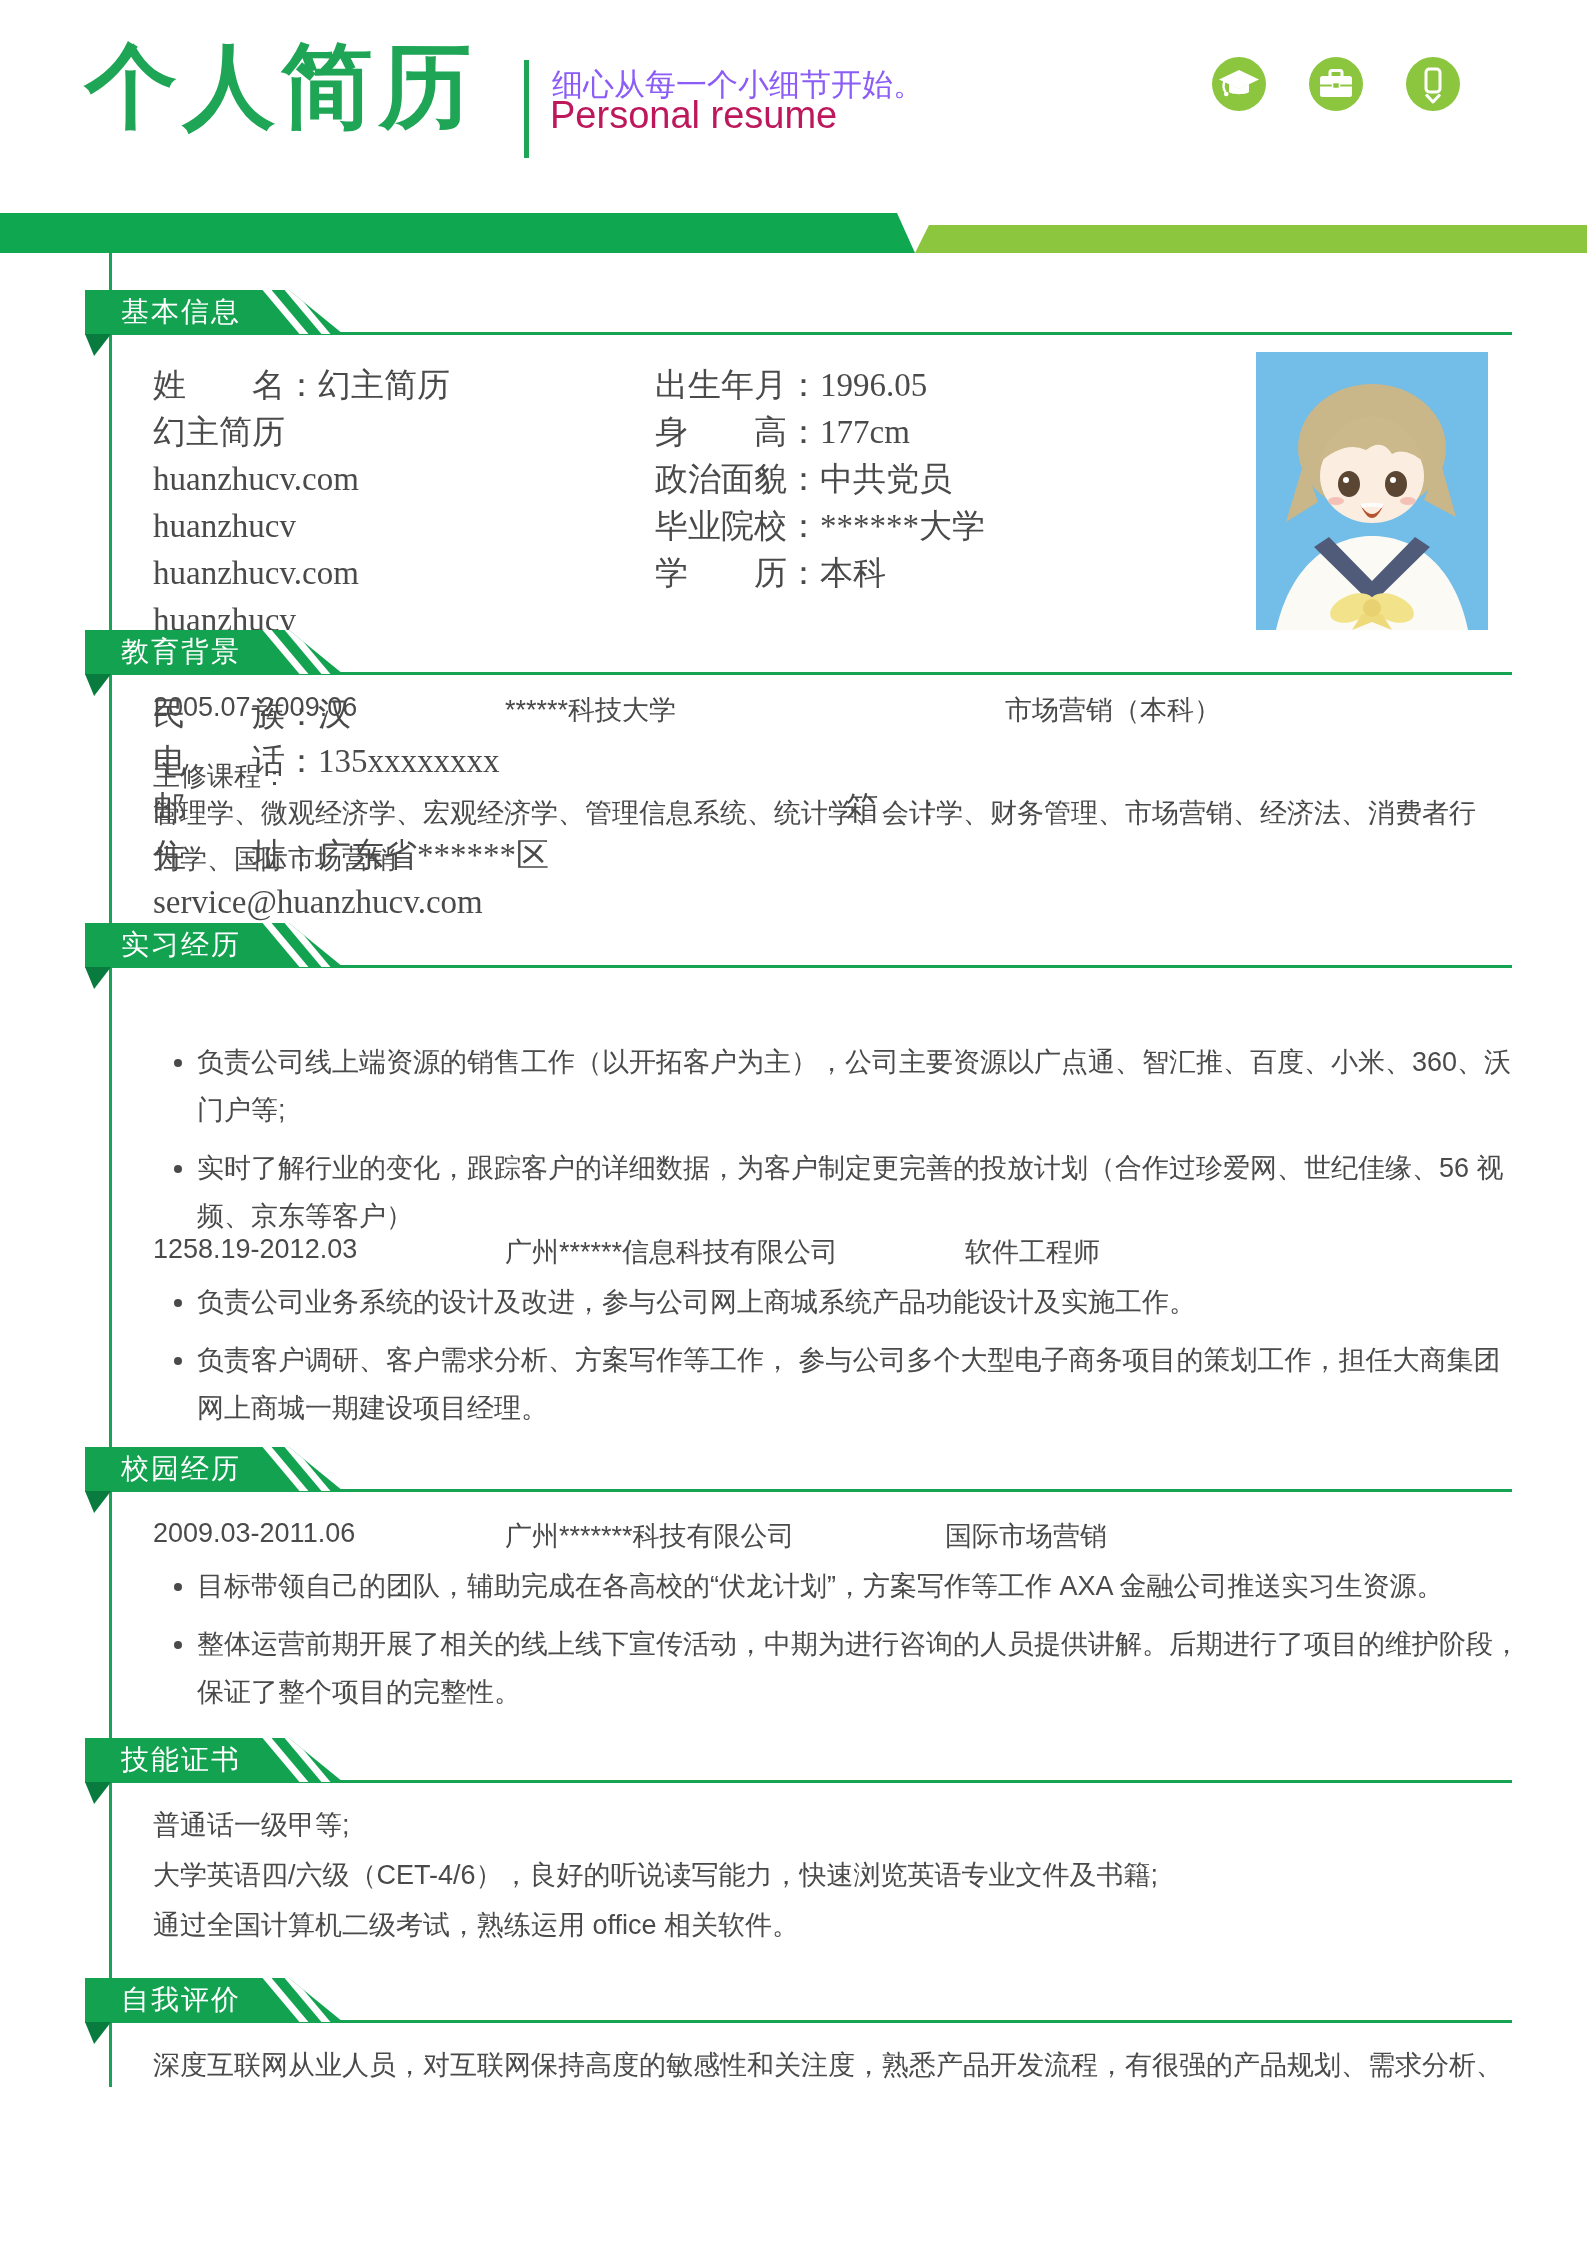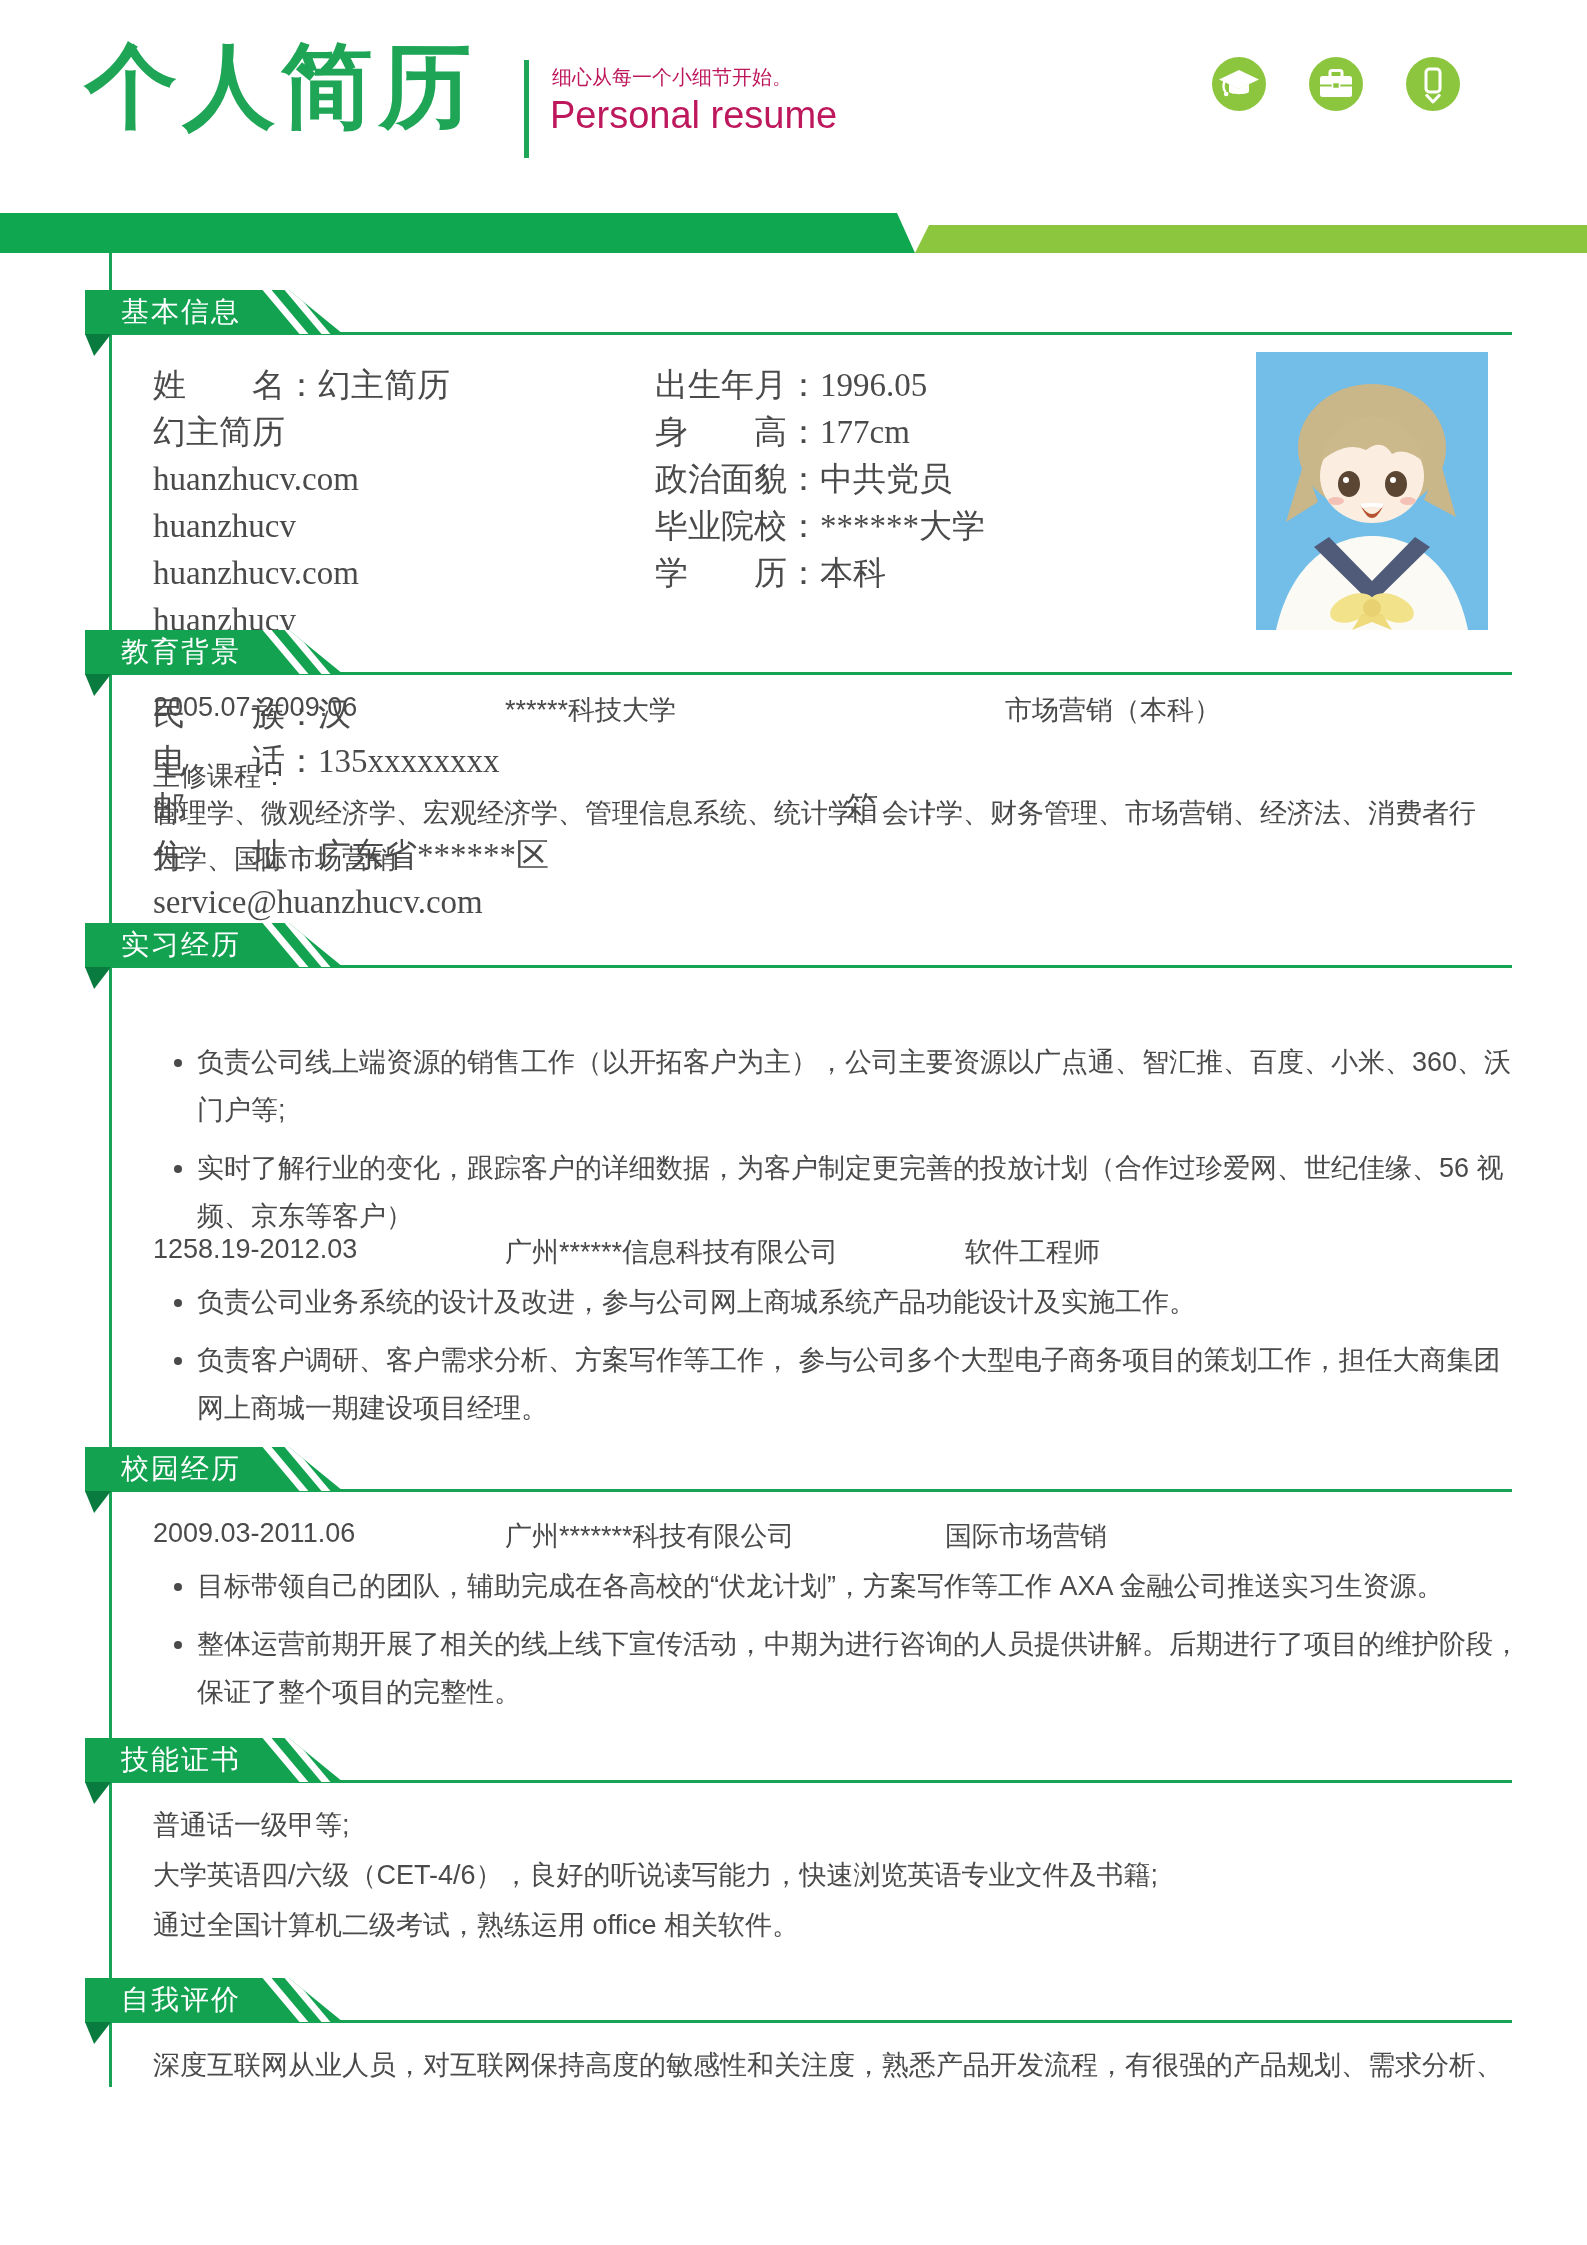--- a/index.html
+++ b/index.html
@@ -3,21 +3,21 @@
 <meta charset="utf-8">
 <style>
   html,body{margin:0;padding:0;background:#ffffff;}
   .page{position:relative;width:1587px;height:2087px;background:#fff;overflow:hidden;
         font-family:"Liberation Sans",sans-serif;color:#4a4a4a;}
 
   
   .main-title{position:absolute;left:85px;top:40px;font-size:92px;font-weight:700;
               color:#1ea556;letter-spacing:6px;line-height:1;}
   .title-divider{position:absolute;left:524px;top:60px;width:5px;height:98px;background:#1ea556;}
-  .slogan{position:absolute;left:552px;top:64px;font-size:20px;color:#be185d;}
+  .slogan{position:absolute;left:552px;top:64px;font-size:31px;color:#8b5cf6;}
   .subtitle{position:absolute;left:550px;top:94px;font-size:38px;color:#be185d;font-weight:500;}
   .hdr-icon{position:absolute;top:57px;width:54px;height:54px;border-radius:50%;background:#8cc63f;}
   .hdr-icon svg{position:absolute;left:0;top:0;}
 
   
   .banner-dark{position:absolute;left:0;top:213px;width:915px;height:40px;background:#0fa750;
                clip-path:polygon(0 0,897px 0,915px 100%,0 100%);}
   .banner-light{position:absolute;left:913px;top:225px;right:0;height:28px;background:#8cc63f;
                clip-path:polygon(16px 0,100% 0,100% 100%,2px 100%);}
   .vline{position:absolute;left:109px;top:253px;width:3px;height:1877px;background:#19a356;}

